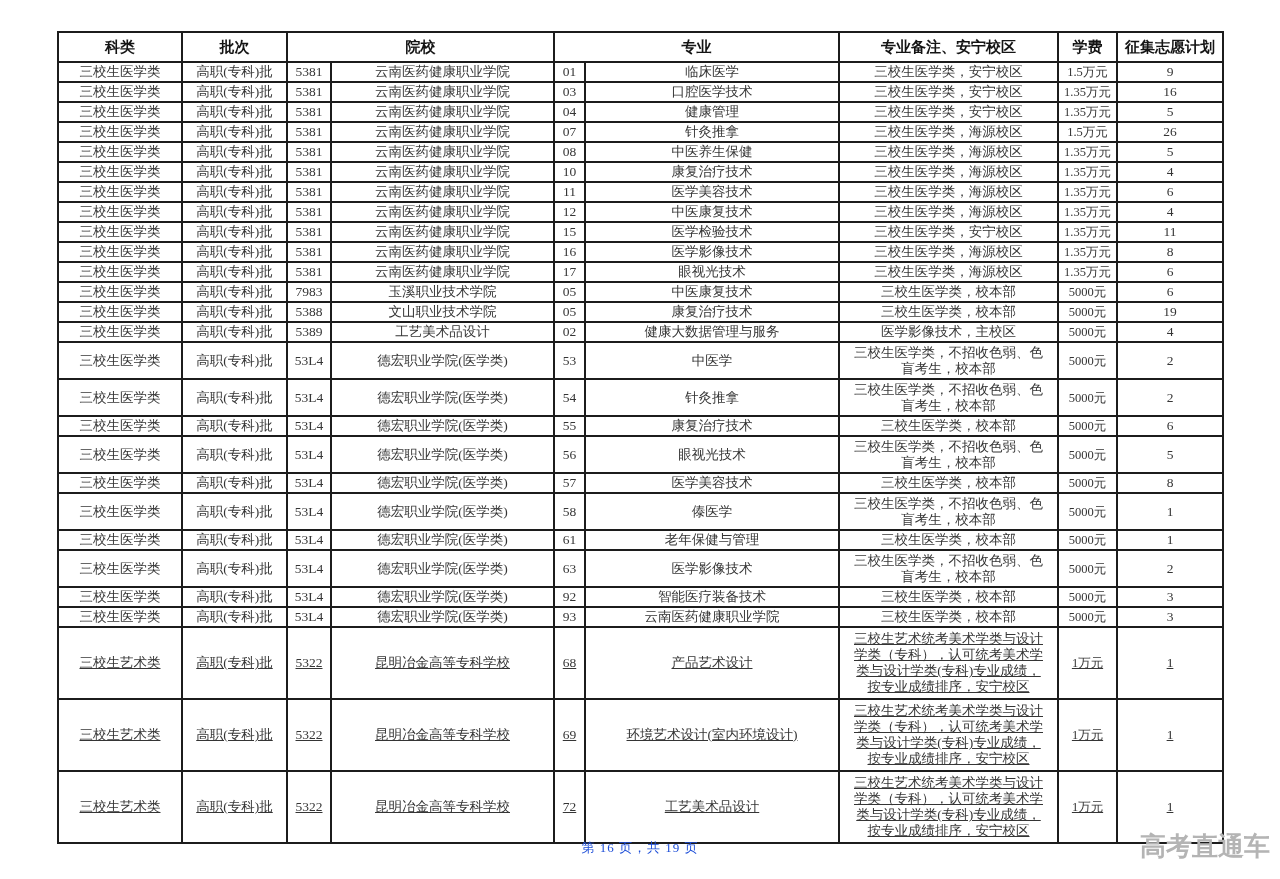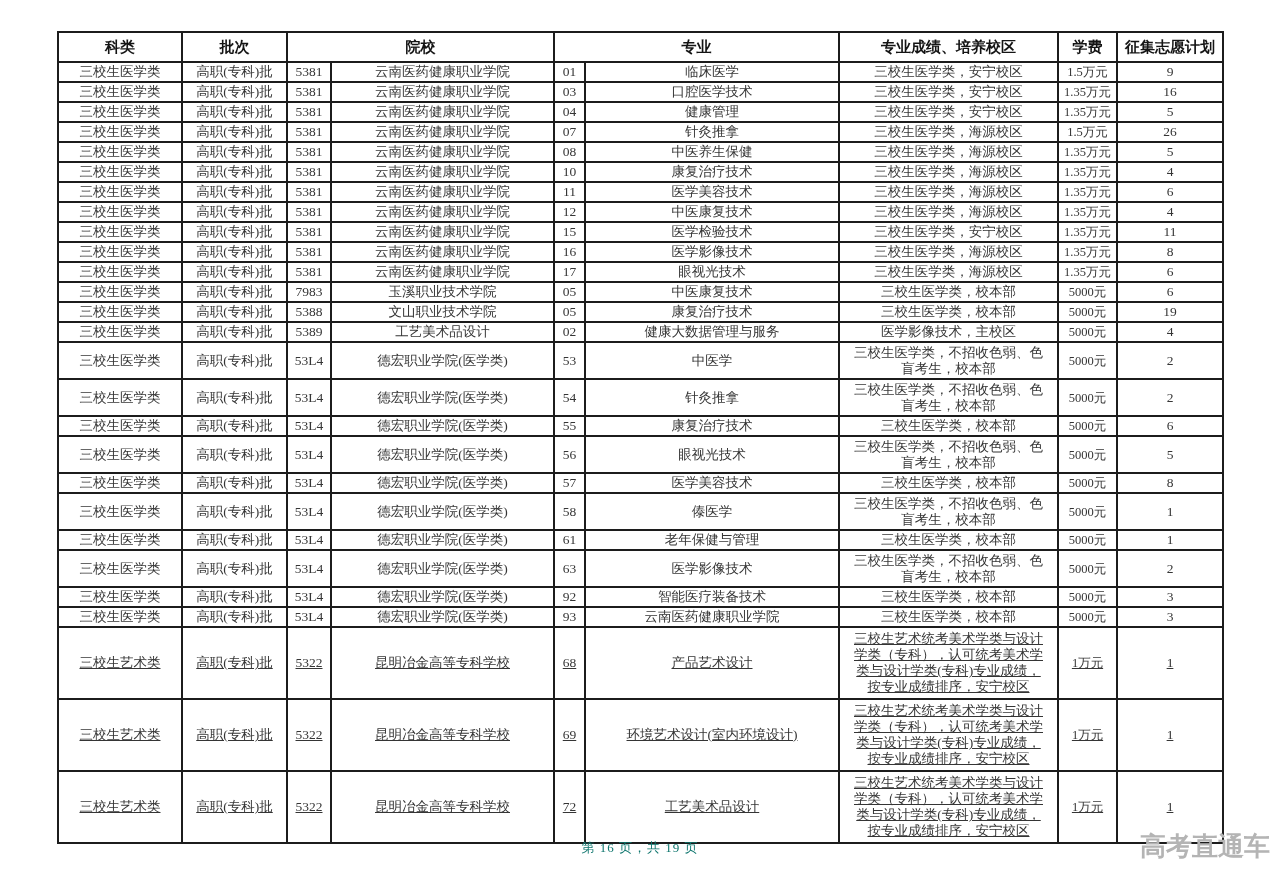--- a/index.html
+++ b/index.html
@@ -50,21 +50,21 @@
   tr.r-norm td { height: 18px; }
   tr.r-med  td { height: 37px; }
   tr.r-tall td { height: 72px; text-decoration: underline; }
   .footer-page {
     position: absolute;
     top: 839px; left: 0;
     width: 1280px;
     text-align: center;
     font-size: 13px;
     letter-spacing: 1px;
-    color: #0f766e;
+    color: #1d4ed8;
   }
   .watermark {
     position: absolute;
     top: 829px; right: 10px;
     font-family: "Liberation Sans", "DejaVu Sans", sans-serif;
     font-weight: bold;
     font-size: 26px;
     color: #b4b4b4;
   }
 </style>
@@ -84,21 +84,21 @@
       <col style="width:219px">
       <col style="width:59px">
       <col style="width:106px">
     </colgroup>
     <thead>
       <tr>
         <th>科类</th>
         <th>批次</th>
         <th colspan="2">院校</th>
         <th colspan="2">专业</th>
-        <th>专业成绩、培养校区</th>
+        <th>专业备注、安宁校区</th>
         <th>学费</th>
         <th>征集志愿计划</th>
       </tr>
     </thead>
     <tbody>
     <tr class="r-norm">
       <td class="cell-category">三校生医学类</td>
       <td class="cell-batch">高职(专科)批</td>
       <td class="cell-college-code">5381</td>
       <td class="cell-college-name">云南医药健康职业学院</td>

